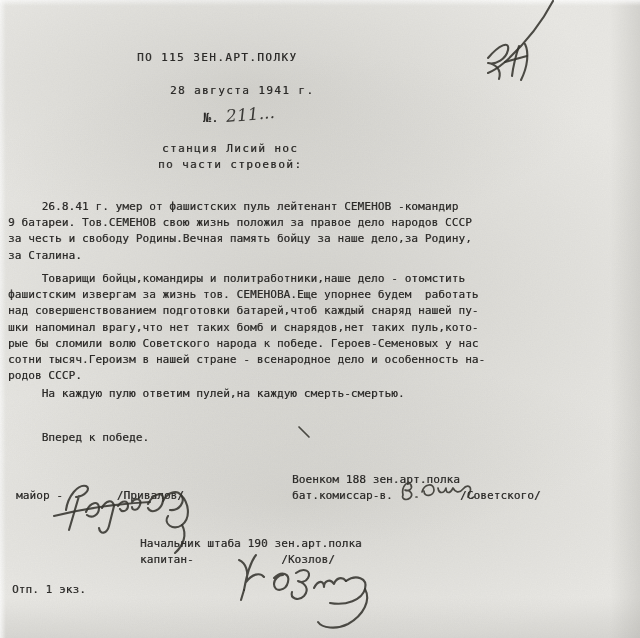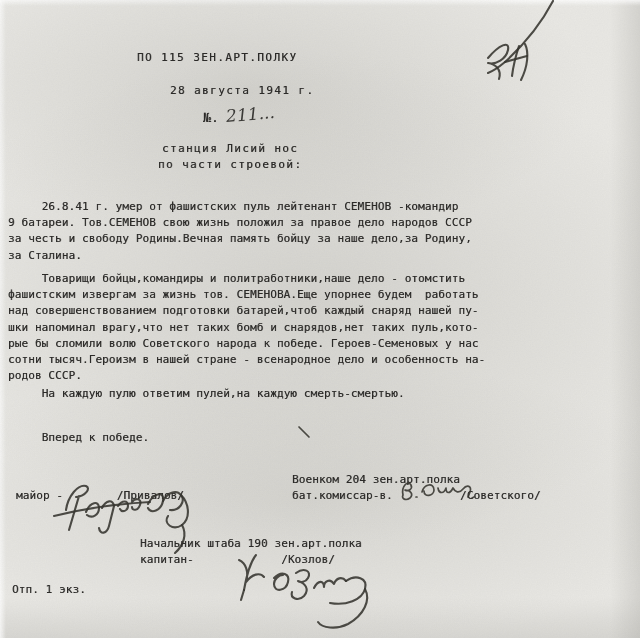--- a/index.html
+++ b/index.html
@@ -97,21 +97,21 @@
     <path d="M50,34 C54,26 61,25 62,32 L57,52 C55,60 48,61 47,54"></path>
     <path d="M66,32 C70,26 76,26 76,32 C76,37 70,39 68,35"></path>
     <path d="M80,28 C84,23 90,25 88,31 C86,37 80,37 80,33"></path>
     <path d="M96,30 C102,18 113,17 111,27 C109,37 99,40 96,34"></path>
     <path d="M111,27 C115,19 124,15 129,21 C134,28 127,37 118,36"></path>
     <path d="M129,21 C137,29 139,44 130,51 C121,57 111,50 116,42"></path>
     <path d="M130,51 C135,60 132,71 123,79"></path>
     <path d="M2,42 C30,35 62,30 98,28"></path>
   </svg>
 
-  <div class="typed" style="left:292px;top:472px">Военком 204 зен.арт.полка</div>
+  <div class="typed" style="left:292px;top:472px">Военком 188 зен.арт.полка</div>
   <div class="typed" style="left:292px;top:488px">бат.комиссар-в.          /Советского/</div>
   <svg class="sig thin" style="left:398px;top:477px" width="78" height="26" viewBox="0 0 78 26">
     <path d="M5,18 C3,9 10,3 13,8 C15,12 10,15 7,13 C12,13 16,17 12,21 C8,24 3,22 5,18"></path>
     <path d="M18,20 l1,0"></path>
     <path d="M24,15 C26,7 36,5 36,13 C36,19 26,21 26,14"></path>
     <path d="M40,11 C41,17 46,17 48,11 C48,17 52,17 55,11 C57,15 61,17 65,12 C69,7 74,9 72,15 L70,20"></path>
     <path d="M74,21 l2,-1"></path>
   </svg>
 
   <div class="typed" style="left:140px;top:536px">Начальник штаба 190 зен.арт.полка</div>

